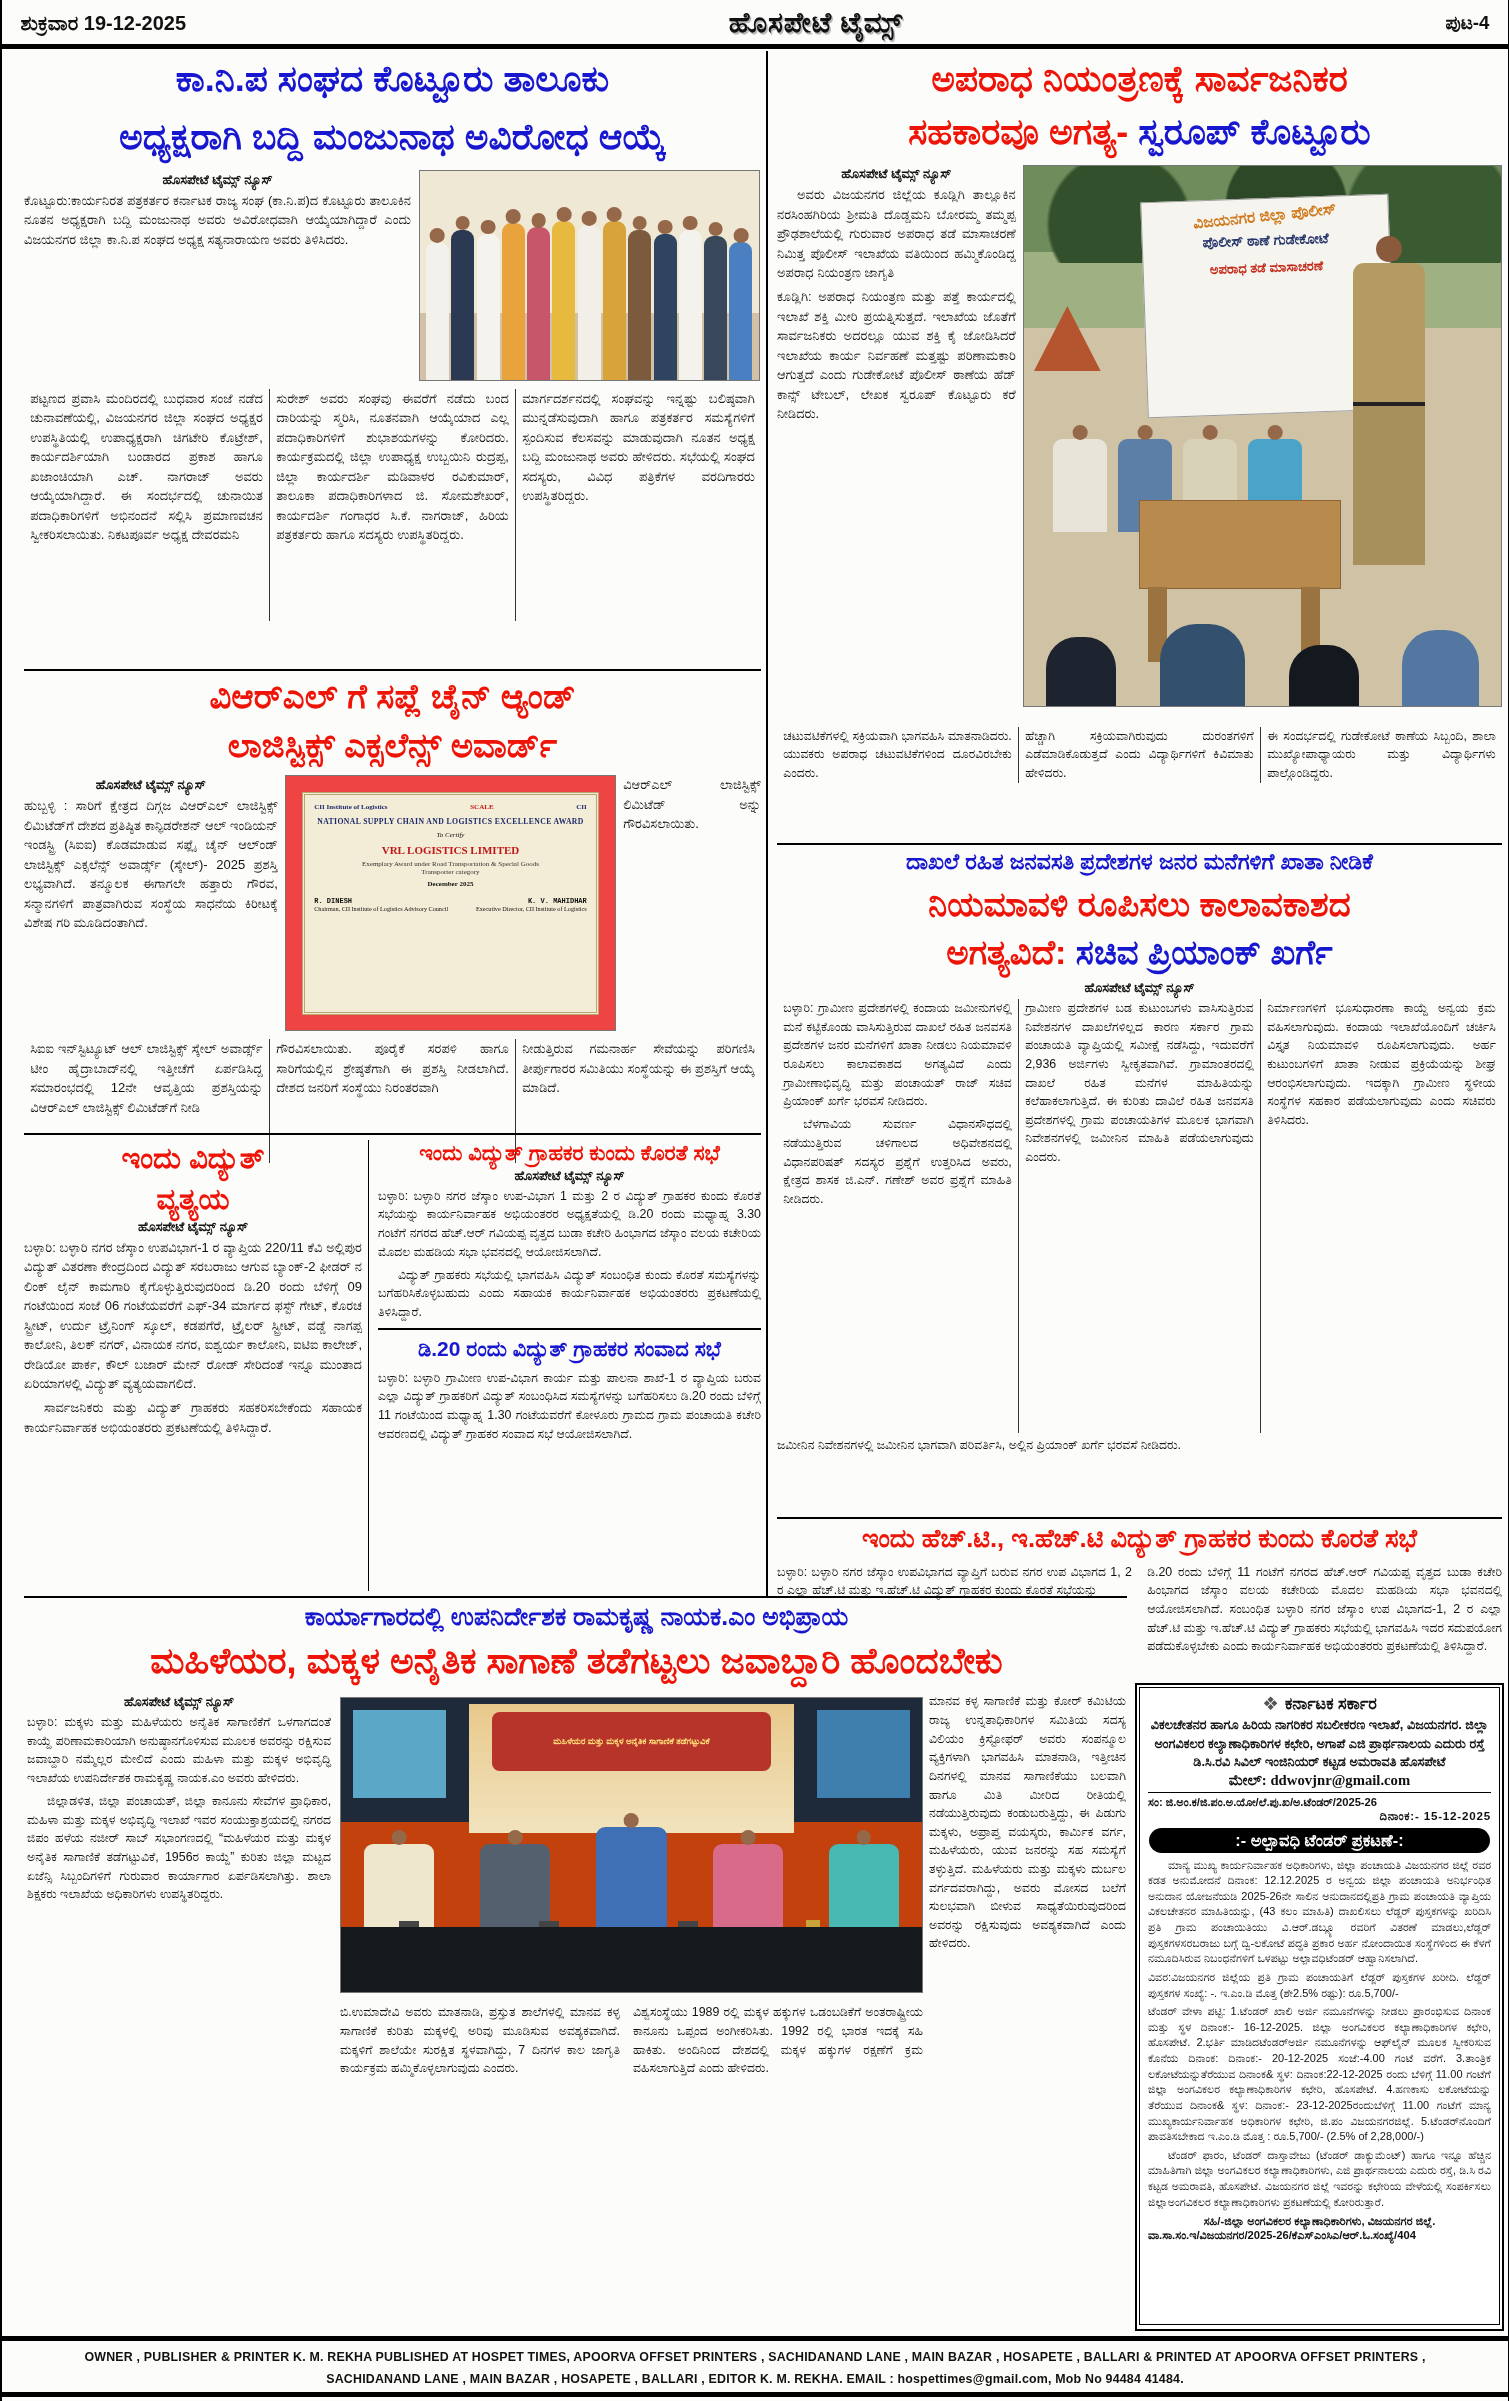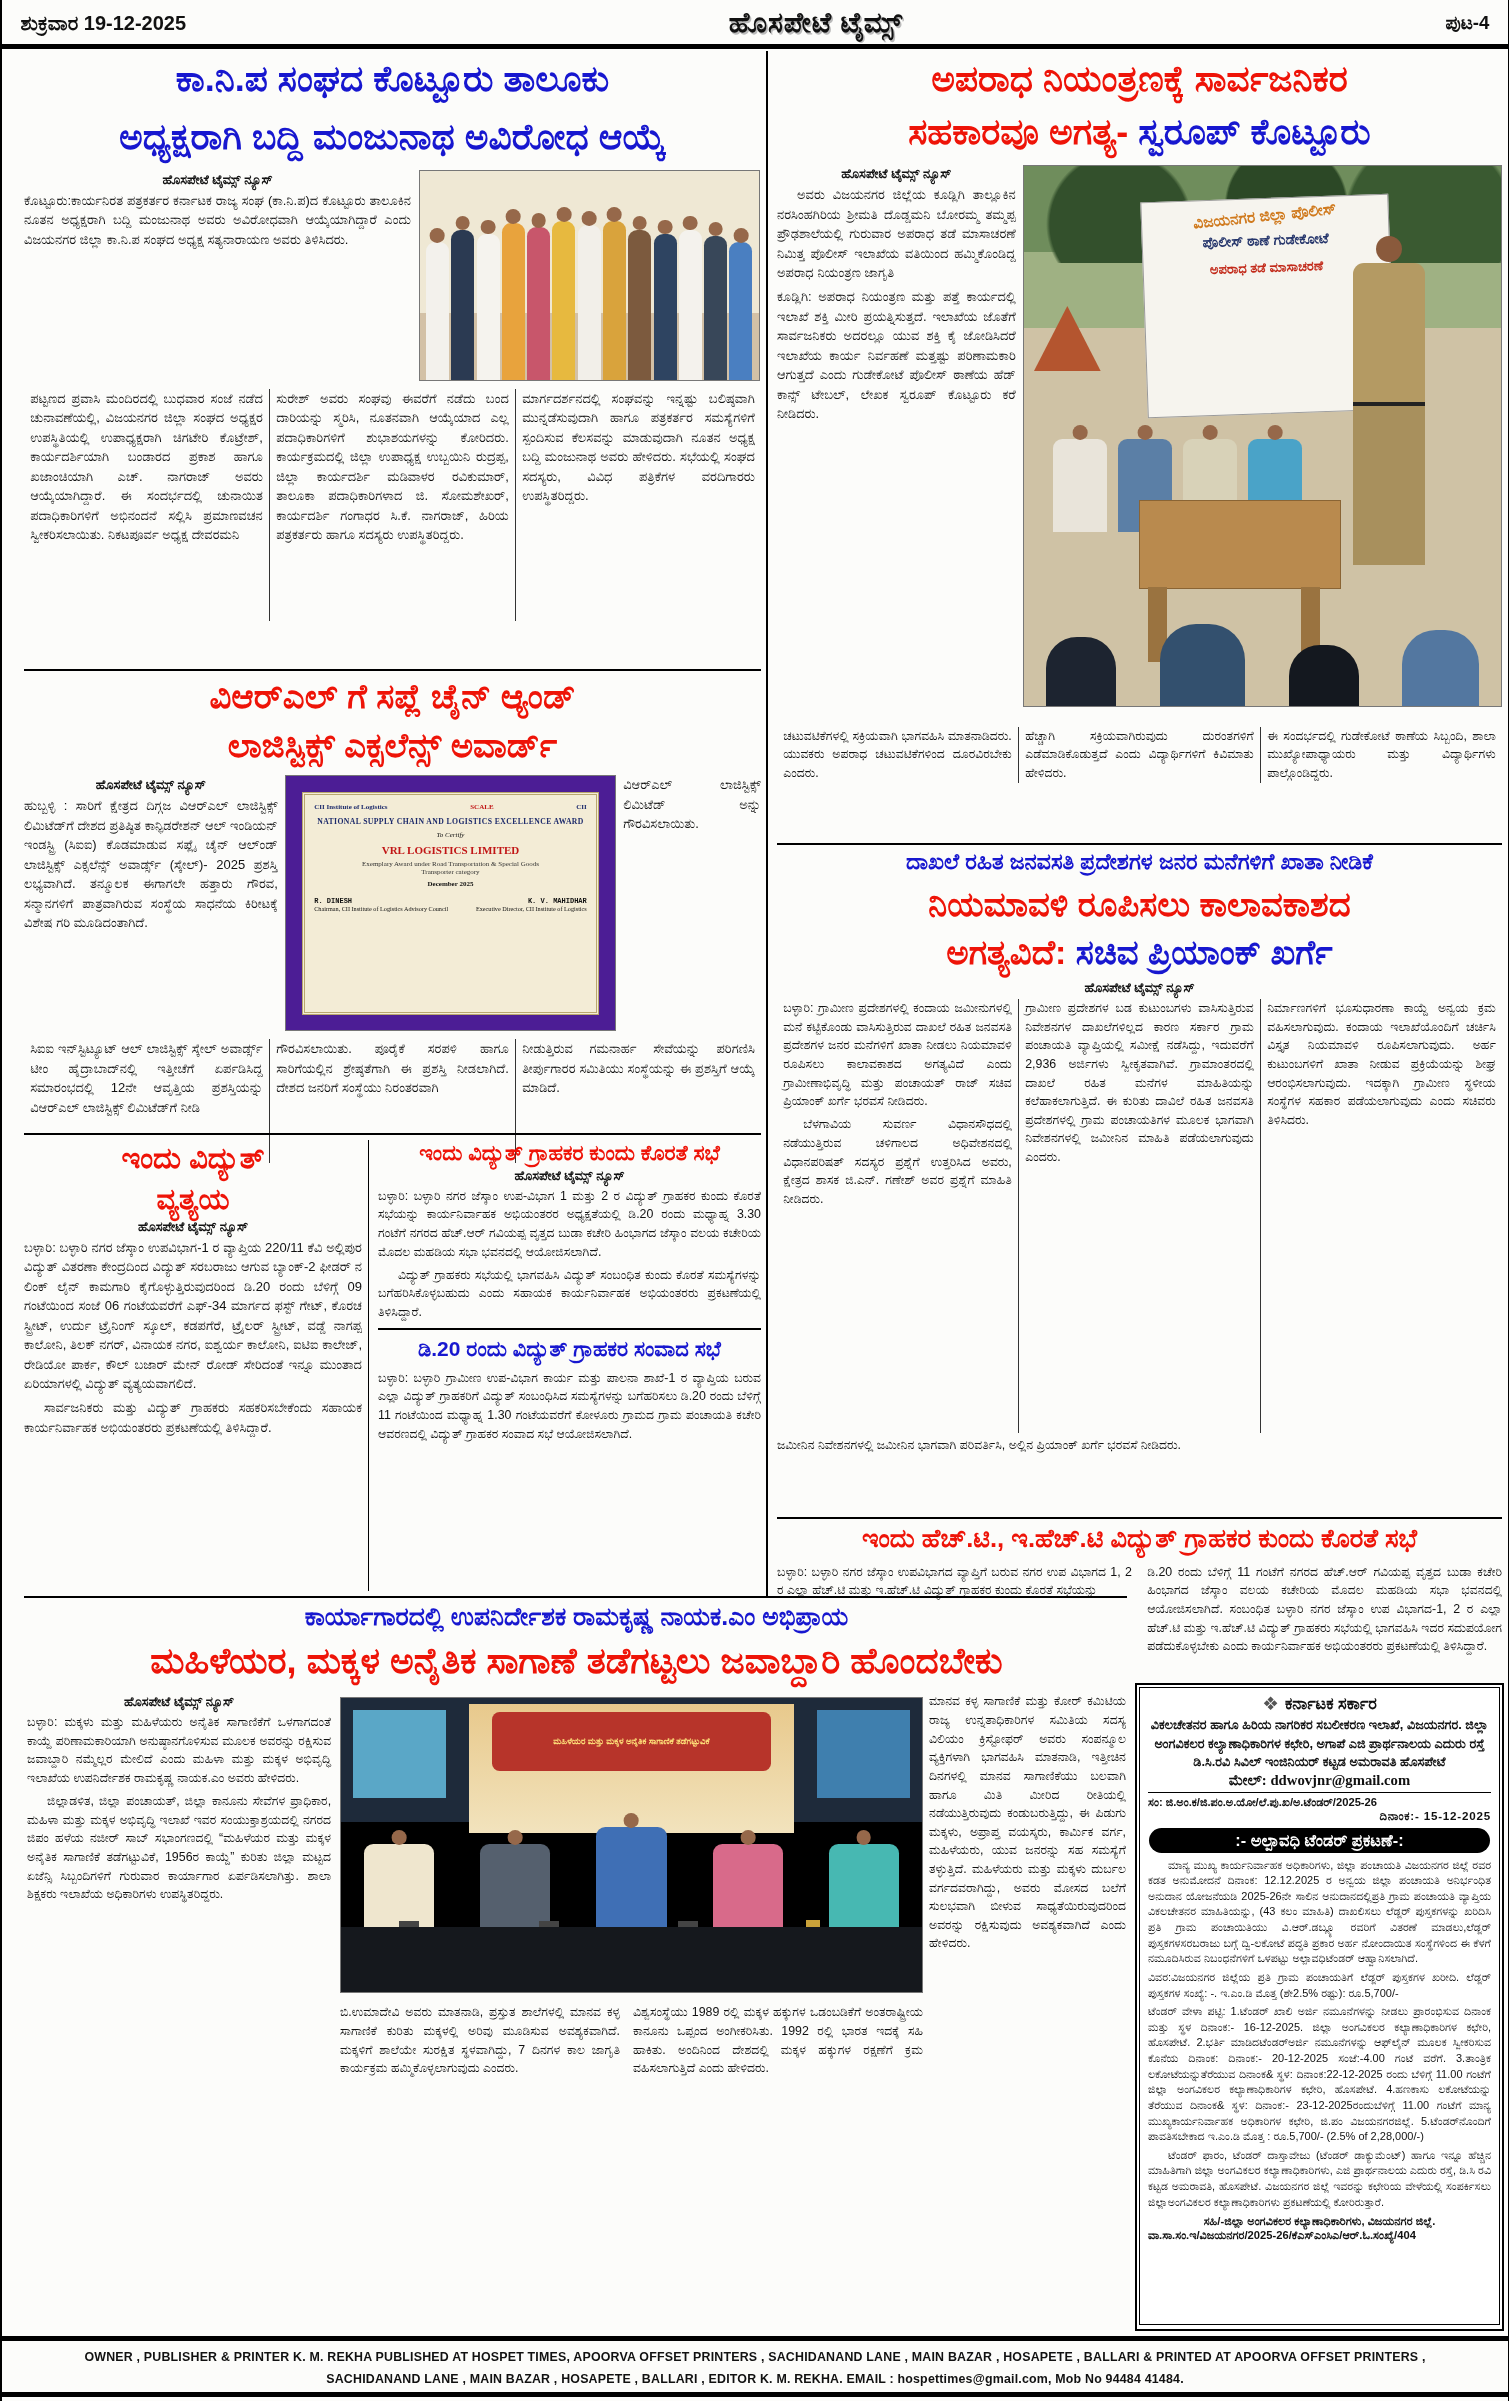--- a/index.html
+++ b/index.html
@@ -178,21 +178,21 @@
 
   <div class="abs" style="top:675px;left:22px;width:737px;">
     <div class="hl red" style="font-size:34px;">ವಿಆರ್‌ಎಲ್ ಗೆ ಸಪ್ಲೆ ಚೈನ್ ಆ್ಯಂಡ್</div>
     <div class="hl red" style="font-size:34px;margin-top:6.2px;">ಲಾಜಿಸ್ಟಿಕ್ಸ್ ಎಕ್ಸಲೆನ್ಸ್ ಅವಾರ್ಡ್</div>
     <div style="display:flex;margin-top:9.3px;">
       <div style="width:256px;padding-right:7.7px;">
         <div class="byl">ಹೊಸಪೇಟೆ ಟೈಮ್ಸ್ ನ್ಯೂಸ್</div>
         <p class="bt">ಹುಬ್ಬಳ್ಳಿ : ಸಾರಿಗೆ ಕ್ಷೇತ್ರದ ದಿಗ್ಗಜ ವಿಆರ್‌ಎಲ್ ಲಾಜಿಸ್ಟಿಕ್ಸ್ ಲಿಮಿಟೆಡ್‌ಗೆ ದೇಶದ ಪ್ರತಿಷ್ಠಿತ ಕಾನ್ಫಿಡರೇಶನ್ ಆಲ್ ಇಂಡಿಯನ್ ಇಂಡಸ್ಟ್ರಿ (ಸಿಐಐ) ಕೊಡಮಾಡುವ ಸಪ್ಲೈ ಚೈನ್ ಆಲ್‌ಂಡ್ ಲಾಜಿಸ್ಟಿಕ್ಸ್ ಎಕ್ಸಲೆನ್ಸ್ ಅವಾರ್ಡ್ಸ್ (ಸ್ಕೇಲ್)- 2025 ಪ್ರಶಸ್ತಿ ಲಭ್ಯವಾಗಿದೆ. ತನ್ಮೂಲಕ ಈಗಾಗಲೇ ಹತ್ತಾರು ಗೌರವ, ಸನ್ಮಾನಗಳಿಗೆ ಪಾತ್ರವಾಗಿರುವ ಸಂಸ್ಥೆಯ ಸಾಧನೆಯ ಕಿರೀಟಕ್ಕೆ ವಿಶೇಷ ಗರಿ ಮೂಡಿದಂತಾಗಿದೆ.</p>
       </div>
 
-      <div class="ph" style="width:333px;height:256px;background:#4c1d95;">
+      <div class="ph" style="width:333px;height:256px;background:#ef4444;">
         <div class="cert-in">
           <div class="row">
             <span>CII Institute of Logistics</span>
             <span style="color:#c11616;">SCALE</span>
             <span>CII</span>
           </div>
           <div class="cert-t">NATIONAL SUPPLY CHAIN AND LOGISTICS EXCELLENCE AWARD</div>
           <div class="cert-c">To Certify</div>
           <div class="cert-n">VRL LOGISTICS LIMITED</div>
           <div class="cert-d">Exemplary Award under Road Transportation &amp; Special Goods Transporter category</div>
@@ -280,21 +280,21 @@
   <div class="abs" style="top:1602px;left:22px;width:1105px;height:727px;overflow:hidden;">
     <div class="kick blue" style="font-size:25px;">ಕಾರ್ಯಾಗಾರದಲ್ಲಿ ಉಪನಿರ್ದೇಶಕ ರಾಮಕೃಷ್ಣ ನಾಯಕ.ಎಂ ಅಭಿಪ್ರಾಯ</div>
     <div class="hl red" style="font-size:36px;margin-top:6.2px;">ಮಹಿಳೆಯರ, ಮಕ್ಕಳ ಅನೈತಿಕ ಸಾಗಾಣೆ ತಡೆಗಟ್ಟಲು ಜವಾಬ್ದಾರಿ ಹೊಂದಬೇಕು</div>
     <div style="position:relative;height:604px;margin-top:9.3px;">
       <div class="abs" style="left:3.1px;top:0;width:304px;">
         <div class="byl">ಹೊಸಪೇಟೆ ಟೈಮ್ಸ್ ನ್ಯೂಸ್</div>
         <p class="bt sm">ಬಳ್ಳಾರಿ: ಮಕ್ಕಳು ಮತ್ತು ಮಹಿಳೆಯರು ಅನೈತಿಕ ಸಾಗಾಣಿಕೆಗೆ ಒಳಗಾಗದಂತೆ ಕಾಯ್ದೆ ಪರಿಣಾಮಕಾರಿಯಾಗಿ ಅನುಷ್ಠಾನಗೊಳಿಸುವ ಮೂಲಕ ಅವರನ್ನು ರಕ್ಷಿಸುವ ಜವಾಬ್ದಾರಿ ನಮ್ಮೆಲ್ಲರ ಮೇಲಿದೆ ಎಂದು ಮಹಿಳಾ ಮತ್ತು ಮಕ್ಕಳ ಅಭಿವೃದ್ಧಿ ಇಲಾಖೆಯ ಉಪನಿರ್ದೇಶಕ ರಾಮಕೃಷ್ಣ ನಾಯಕ.ಎಂ ಅವರು ಹೇಳಿದರು.</p>
         <p class="bt sm ind">ಜಿಲ್ಲಾಡಳಿತ, ಜಿಲ್ಲಾ ಪಂಚಾಯತ್, ಜಿಲ್ಲಾ ಕಾನೂನು ಸೇವೆಗಳ ಪ್ರಾಧಿಕಾರ, ಮಹಿಳಾ ಮತ್ತು ಮಕ್ಕಳ ಅಭಿವೃದ್ಧಿ ಇಲಾಖೆ ಇವರ ಸಂಯುಕ್ತಾಶ್ರಯದಲ್ಲಿ ನಗರದ ಜಿಪಂ ಹಳೆಯ ನಜೀರ್ ಸಾಬ್ ಸಭಾಂಗಣದಲ್ಲಿ “ಮಹಿಳೆಯರ ಮತ್ತು ಮಕ್ಕಳ ಅನೈತಿಕ ಸಾಗಾಣಿಕೆ ತಡೆಗಟ್ಟುವಿಕೆ, 1956ರ ಕಾಯ್ದೆ” ಕುರಿತು ಜಿಲ್ಲಾ ಮಟ್ಟದ ಏಜೆನ್ಸಿ ಸಿಬ್ಬಂದಿಗಳಿಗೆ ಗುರುವಾರ ಕಾರ್ಯಾಗಾರ ಏರ್ಪಡಿಸಲಾಗಿತ್ತು. ಶಾಲಾ ಶಿಕ್ಷಕರು ಇಲಾಖೆಯ ಅಧಿಕಾರಿಗಳು ಉಪಸ್ಥಿತರಿದ್ದರು.</p>
       </div>
 
-      <div class="ph abs" style="left:316px;top:4.6px;width:583px;height:296px;background:#000000;">
+      <div class="ph abs" style="left:316px;top:4.6px;width:583px;height:296px;background:#c2410c;">
         <div class="abs" style="left:0;top:0;width:100%;height:42%;background:#1e2a3a;"></div>
         <div class="abs" style="left:2%;top:4%;width:16%;height:30%;background:#5aa7c7;"></div>
         <div class="abs" style="left:82%;top:4%;width:16%;height:30%;background:#3f7fae;"></div>
         <div class="abs" style="left:22%;top:2%;width:56%;height:44%;background:linear-gradient(#e8c98c,#f2e3bd);">
           <div style="margin:7.7px auto 0;width:86%;height:46%;background:#b7342a;border-radius:7.7px;color:#ffe27a;font-size:8.5px;font-weight:bold;display:flex;align-items:center;justify-content:center;text-align:center;padding:1.5px 4.6px;box-sizing:border-box;">ಮಹಿಳೆಯರ ಮತ್ತು ಮಕ್ಕಳ ಅನೈತಿಕ ಸಾಗಾಣಿಕೆ ತಡೆಗಟ್ಟುವಿಕೆ</div>
         </div>
 
         <div class="abs" style="left:4%;top:44%;width:92%;display:flex;justify-content:space-between;">
           <div class="pn" style="width:70px;height:93px;background:#efe6ce;margin-top:17px;"></div>
           <div class="pn" style="width:70px;height:93px;background:#55606e;margin-top:17px;"></div>

